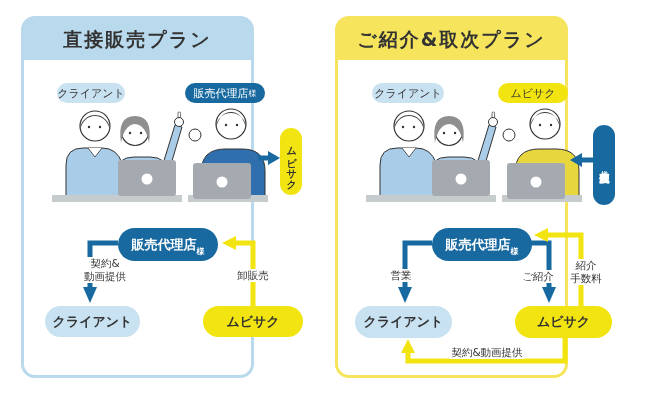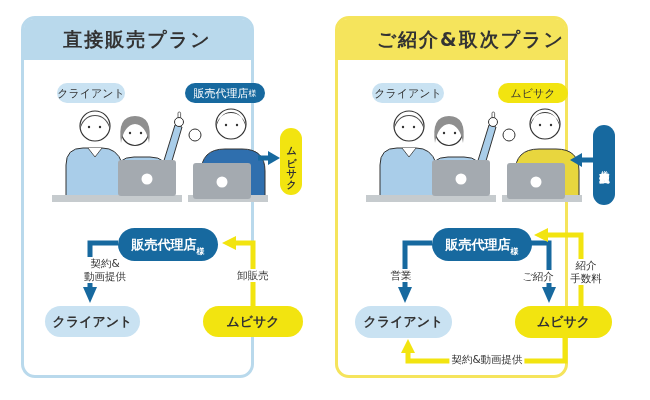--- a/index.html
+++ b/index.html
@@ -11,21 +11,21 @@
   html,body{margin:0;padding:0;}
   body{width:650px;height:400px;background:#fff;position:relative;overflow:hidden;
        font-family:"DejaVu Sans","Liberation Sans",sans-serif;color:var(--text-dark);}
   .panel{position:absolute;top:16px;width:233px;height:362px;border:3px solid;border-radius:14px;
          background:#fff;box-sizing:border-box;}
   .panel-left{left:21px;border-color:var(--blue-header);}
   .panel-right{left:335px;border-color:var(--yellow-header);}
   .panel-header{position:absolute;left:0;right:0;top:0;height:41px;display:flex;align-items:center;
                 justify-content:center;border-radius:9px 9px 0 0;z-index:1;}
   .panel-left .panel-header{background:var(--blue-header);}
-  .panel-right .panel-header{background:var(--yellow-header);justify-content:flex-end;}
+  .panel-right .panel-header{background:var(--yellow-header);}
   .panel-title{font-size:19px;font-weight:bold;letter-spacing:2px;color:var(--text-dark);}
   .pill{position:absolute;display:flex;align-items:center;justify-content:center;
         border-radius:999px;color:var(--text-dark);z-index:4;white-space:nowrap;}
   .pill.small{font-size:11px;height:20px;}
   .pill.flow{font-size:13px;font-weight:bold;}
   .bg-dark{background:var(--blue-dark);color:#fff;}
   .bg-light{background:var(--blue-light);font-family:Liberation Serif, serif;}
   .bg-yellow{background:var(--yellow);}
   .suffix{font-size:8px;align-self:flex-end;padding-bottom:4px;}
   .vpill{position:absolute;writing-mode:vertical-rl;text-orientation:upright;text-align:center;
@@ -170,21 +170,21 @@
     <path class="arrow-yellow" d="M227,319 V342 H70 V334"></path>
     <polygon class="head-yellow" points="63,334 77,334 70,320"></polygon>
   </svg>
 
   <div class="alabel" style="left:63px;top:250px;">営業</div>
   <div class="alabel" style="left:200px;top:251px;">ご紹介</div>
   <div class="alabel" style="left:248px;top:240px;">
     <div>紹介</div>
     <div>手数料</div>
   </div>
-  <div class="alabel" style="left:149px;top:327px;margin-top:7px;">契約&amp;動画提供</div>
+  <div class="alabel" style="left:149px;top:327px;">契約&amp;動画提供</div>
 
   <div class="pill flow bg-dark" style="left:94px;top:209px;width:100px;height:33px;">
     <span>販売代理店</span>
       <span class="suffix">様</span>
   </div>
   <div class="pill flow bg-light" style="left:17px;top:287px;width:97px;height:32px;">クライアント</div>
   <div class="pill flow bg-yellow" style="left:177px;top:287px;width:97px;height:32px;">ムビサク</div>
 </div>
 
 </body></html>

